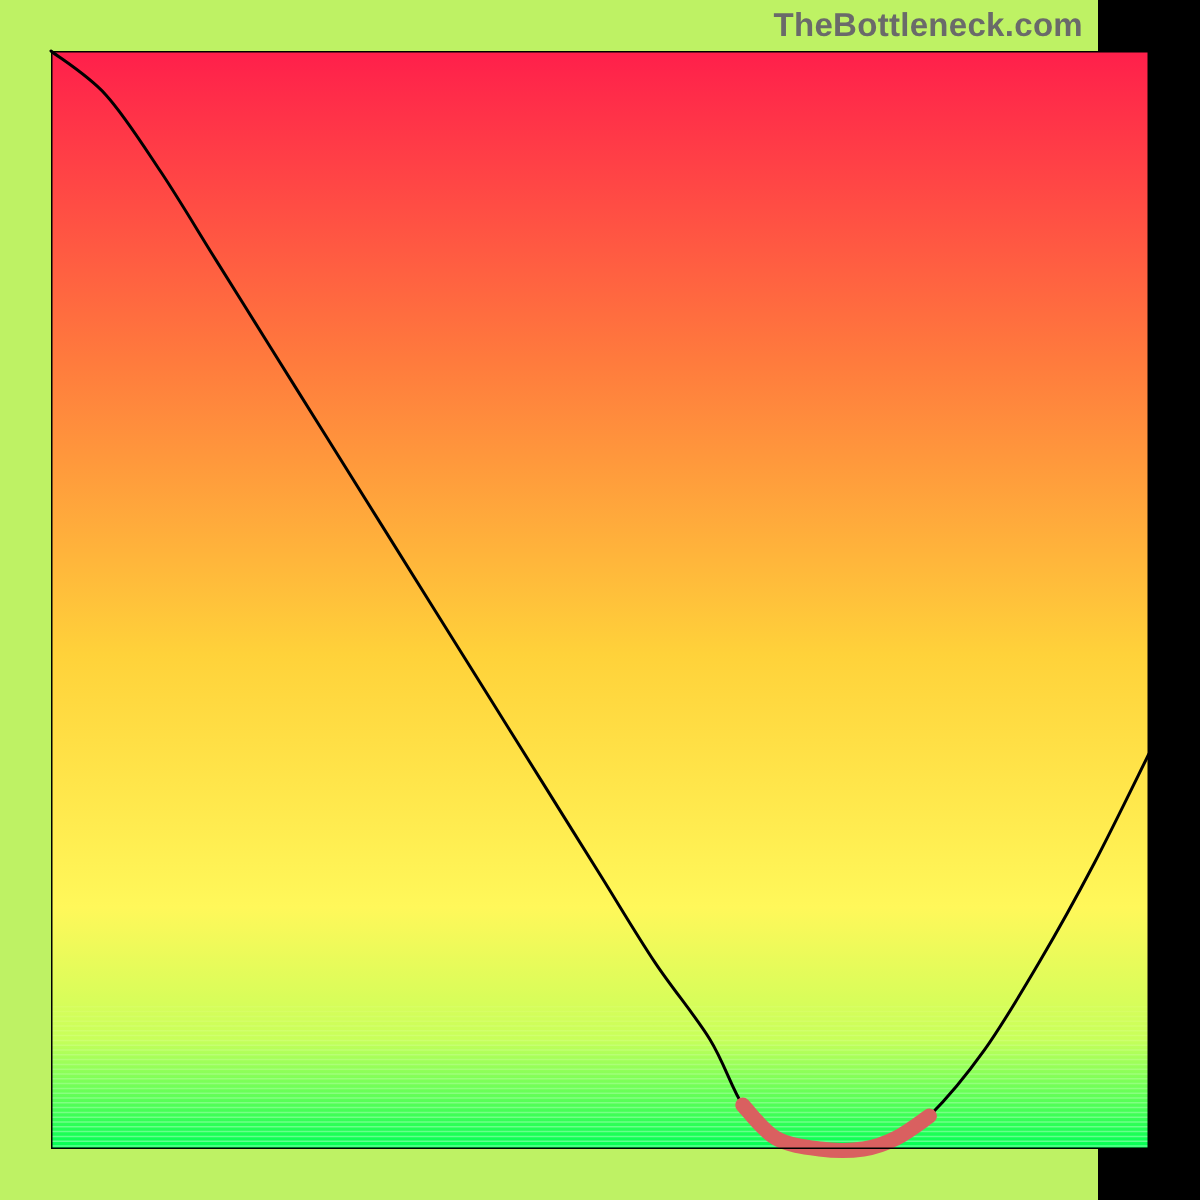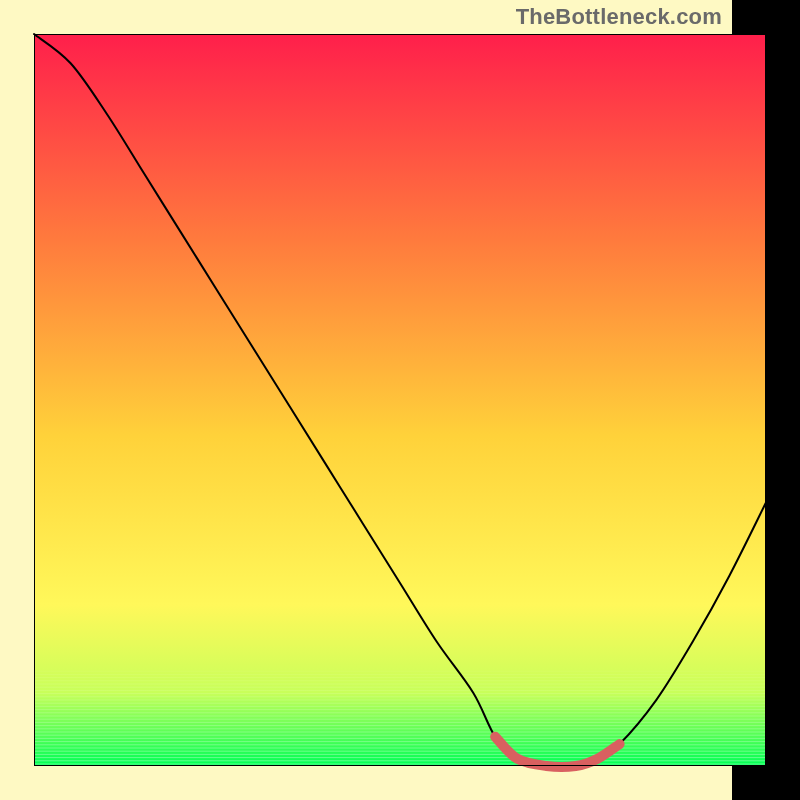--- a/index.html
+++ b/index.html
@@ -7,21 +7,21 @@
     padding: 0;
     width: 800px;
     height: 800px;
     background: #000;
     overflow: hidden;
   }
   .stage {
     position: relative;
     width: 732px;
     height: 800px;
-    background: #fef9c3;
+    background: #bef264;
   }
   .watermark {
     position: absolute;
     top: 4px;
     right: 10px;
     font-family: Arial, Helvetica, sans-serif;
     font-size: 22px;
     font-weight: bold;
     color: #6a6a6a;
     letter-spacing: 0.2px;

